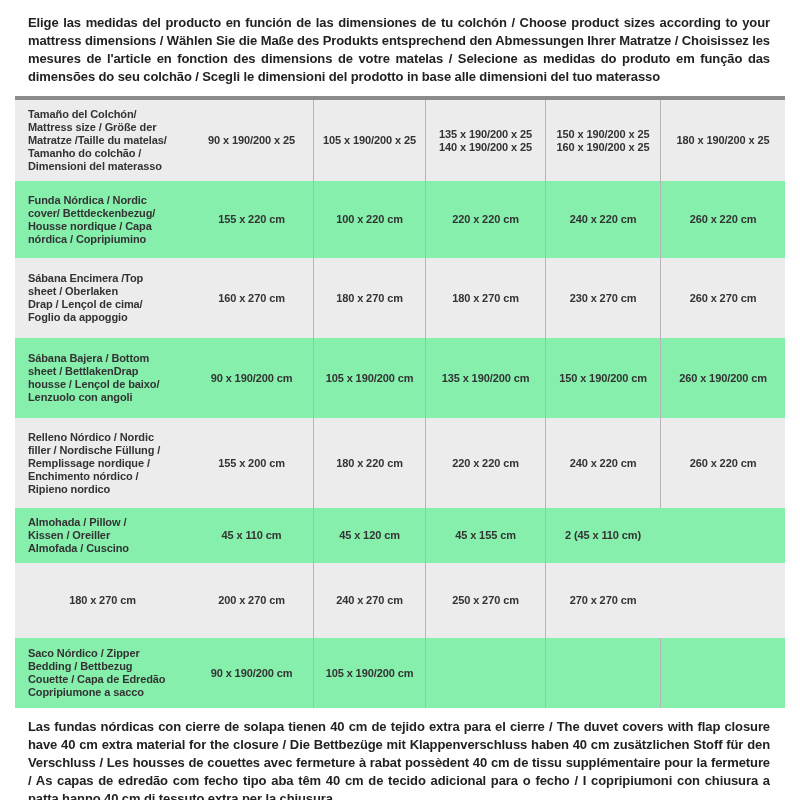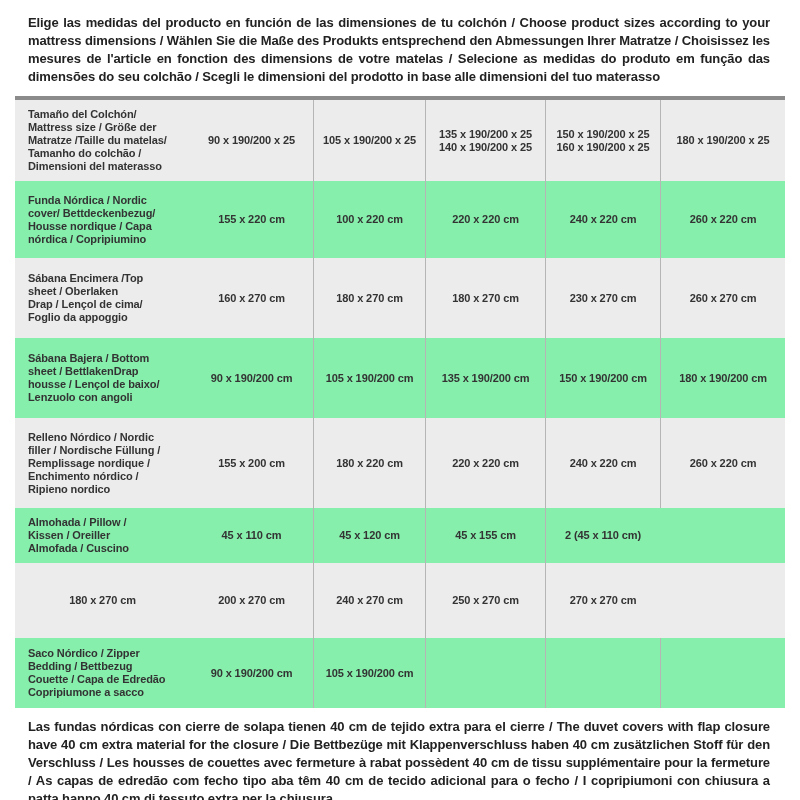--- a/index.html
+++ b/index.html
@@ -104,21 +104,21 @@
 
   <div class="trow">
     <div class="cell label">Sábana Bajera / Bottom
 sheet / BettlakenDrap
 housse / Lençol de baixo/
 Lenzuolo con angoli</div>
     <div class="cell val">90 x 190/200 cm</div>
     <div class="cell val">105 x 190/200 cm</div>
     <div class="cell val">135 x 190/200 cm</div>
     <div class="cell val">150 x 190/200 cm</div>
-    <div class="cell val">180 x 190/200 cm</div>
+    <div class="cell val">260 x 190/200 cm</div>
   </div>
 
   <div class="trow">
     <div class="cell label">Relleno Nórdico / Nordic
 filler / Nordische Füllung /
 Remplissage nordique /
 Enchimento nórdico /
 Ripieno nordico</div>
     <div class="cell val">155 x 200 cm</div>
     <div class="cell val">180 x 220 cm</div>

